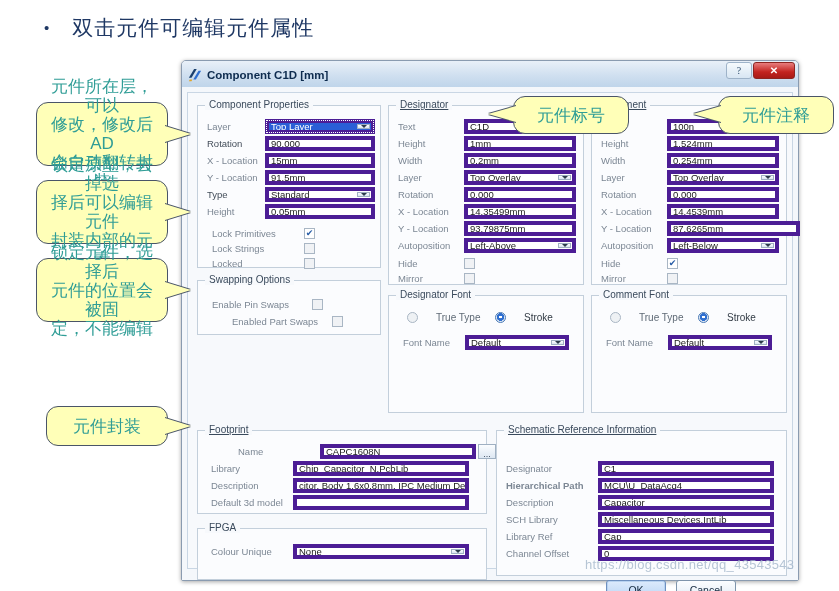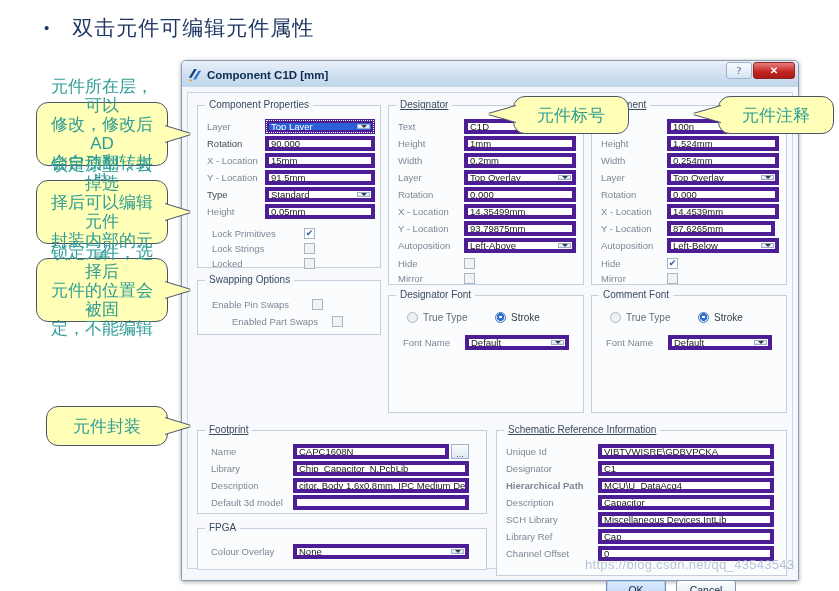--- a/index.html
+++ b/index.html
@@ -155,21 +155,21 @@
     border:1px solid #a9b6c4;
     background:#f0f2f5;
     display:inline-flex;align-items:center;justify-content:center;
   }
   .chk.on { background:#ffffff; }
   .chk.on::after{
     content:"✔"; font-size:9px; color:#2b5fa8; line-height:9px;
   }
 
   .radio {
-    display:flex;align-items:center;gap:5px;
+    display:flex;align-items:center;gap:18px;
     font-size:10px;color:#333c46;
   }
   .radio .dot {
     width:11px;height:11px;border-radius:50%;
     border:1px solid #a9b6c4;background:#eef1f4;
     display:inline-flex;align-items:center;justify-content:center;
   }
   .radio .dot.on {
     background:radial-gradient(circle at 50% 45%,#ffffff 0 18%,#2f6fd0 22% 55%,#dfe9f5 60%);
     border-color:#4a7ab5;
@@ -422,21 +422,21 @@
         <div class="row" style="left:9px; top:80px;">
           <span class="lbl" style="width:66px;">Rotation</span>
           <div class="fld" style="width:112px;">0.000</div>
         </div>
         <div class="row" style="left:9px; top:97px;">
           <span class="lbl" style="width:66px;">X - Location</span>
           <div class="fld" style="width:112px;">14.4539mm</div>
         </div>
         <div class="row" style="left:9px; top:114px;">
           <span class="lbl" style="width:66px;">Y - Location</span>
-          <div class="fld" style="width:108px;">87.6265mm</div>
+          <div class="fld" style="width:133px;">87.6265mm</div>
         </div>
         <div class="row" style="left:9px; top:131px;">
           <span class="lbl" style="width:66px;">Autoposition</span>
           <div class="fld combo" style="width:112px;">
             <span>Left-Below</span>
             <span class="arrow"></span>
           </div>
         </div>
         <div class="row" style="left:9px; top:149px;">
           <span class="lbl" style="width:66px;">Hide</span>
@@ -468,56 +468,52 @@
             <span>Default</span>
             <span class="arrow"></span>
           </div>
         </div>
       </div>
 
       <div class="group" style="left:9px; top:337px; width:290px; height:84px;">
         <span class="legend"><u>Footprint</u></span>
 
         <div class="row" style="left:13px; top:12px;">
-          <span class="lbl" style="width:82px;">Name</span>
+          <span class="lbl" style="width:82px;margin-left:27px;">Name</span>
           <div class="fld" style="width:156px;">CAPC1608N</div>
           <div class="ellipsis-btn" style="margin-left:2px;">...</div>
         </div>
         <div class="row" style="left:13px; top:29px;">
           <span class="lbl" style="width:82px;">Library</span>
           <div class="fld" style="width:176px;">Chip_Capacitor_N.PcbLib</div>
         </div>
         <div class="row" style="left:13px; top:46px;">
           <span class="lbl" style="width:82px;">Description</span>
           <div class="fld" style="width:176px;">citor, Body 1.6x0.8mm, IPC Medium Density</div>
         </div>
         <div class="row" style="left:13px; top:63px;">
           <span class="lbl" style="width:82px;">Default 3d model</span>
           <div class="fld" style="width:176px;"></div>
         </div>
       </div>
 
-      <div class="group" style="left:9px; top:435px; width:290px; height:42px;">
+      <div class="group" style="left:9px; top:435px; width:290px; height:52px;">
         <span class="legend">FPGA</span>
         <div class="row" style="left:13px; top:14px;">
-          <span class="lbl" style="width:82px;">Colour Overlay</span>
+          <span class="lbl" style="width:82px;">Colour Unique</span>
           <div class="fld combo" style="width:176px;">
             <span>None</span>
             <span class="arrow"></span>
           </div>
         </div>
       </div>
 
       <div class="group" style="left:308px; top:337px; width:291px; height:146px;">
         <span class="legend"><u>Schematic Reference Information</u></span>
 
-        <div class="row" style="left:9px; top:12px;">
-          <span class="lbl" style="width:92px;">Unique Id</span>
-          <div class="fld" style="width:176px;">VIBTVWISRE\GDBVPCKA</div>
-        </div>
         <div class="row" style="left:9px; top:29px;">
           <span class="lbl" style="width:92px;">Designator</span>
           <div class="fld" style="width:176px;">C1</div>
         </div>
         <div class="row" style="left:9px; top:46px;">
           <span class="lbl" style="width:92px;font-weight:bold;">Hierarchical Path</span>
           <div class="fld" style="width:176px;">MCU\U_DataAcq4</div>
         </div>
         <div class="row" style="left:9px; top:63px;">
           <span class="lbl" style="width:92px;">Description</span>

